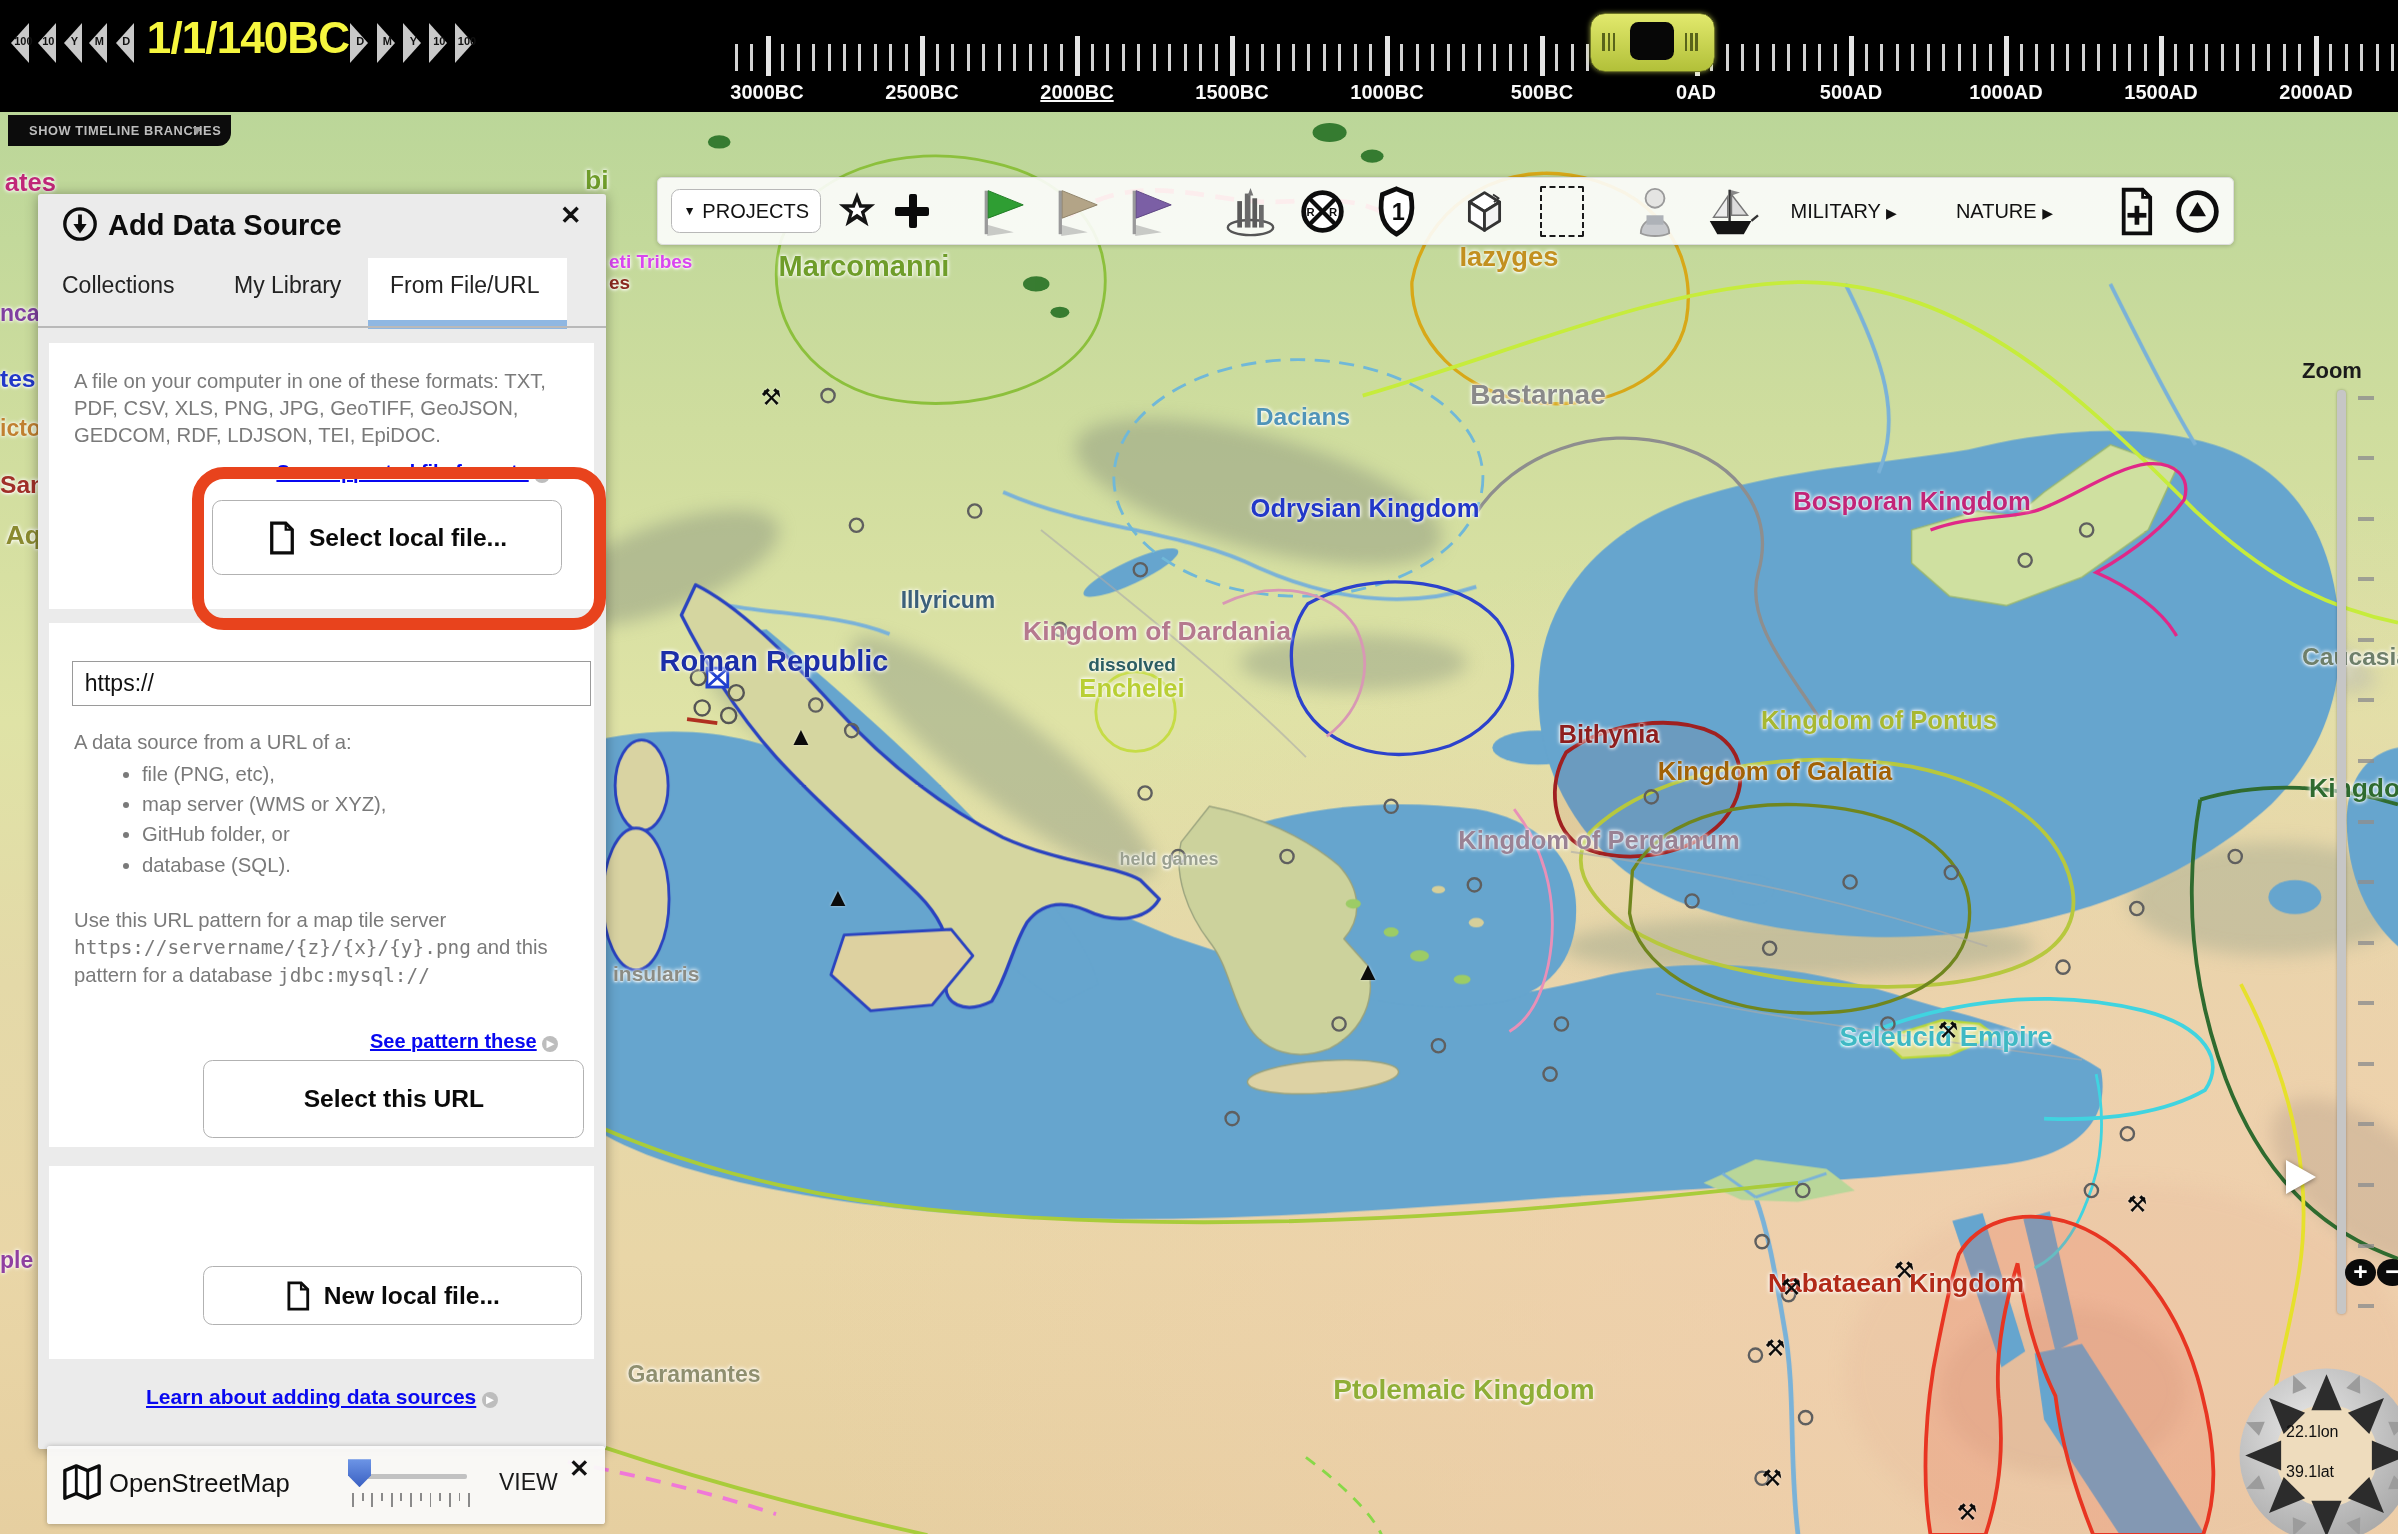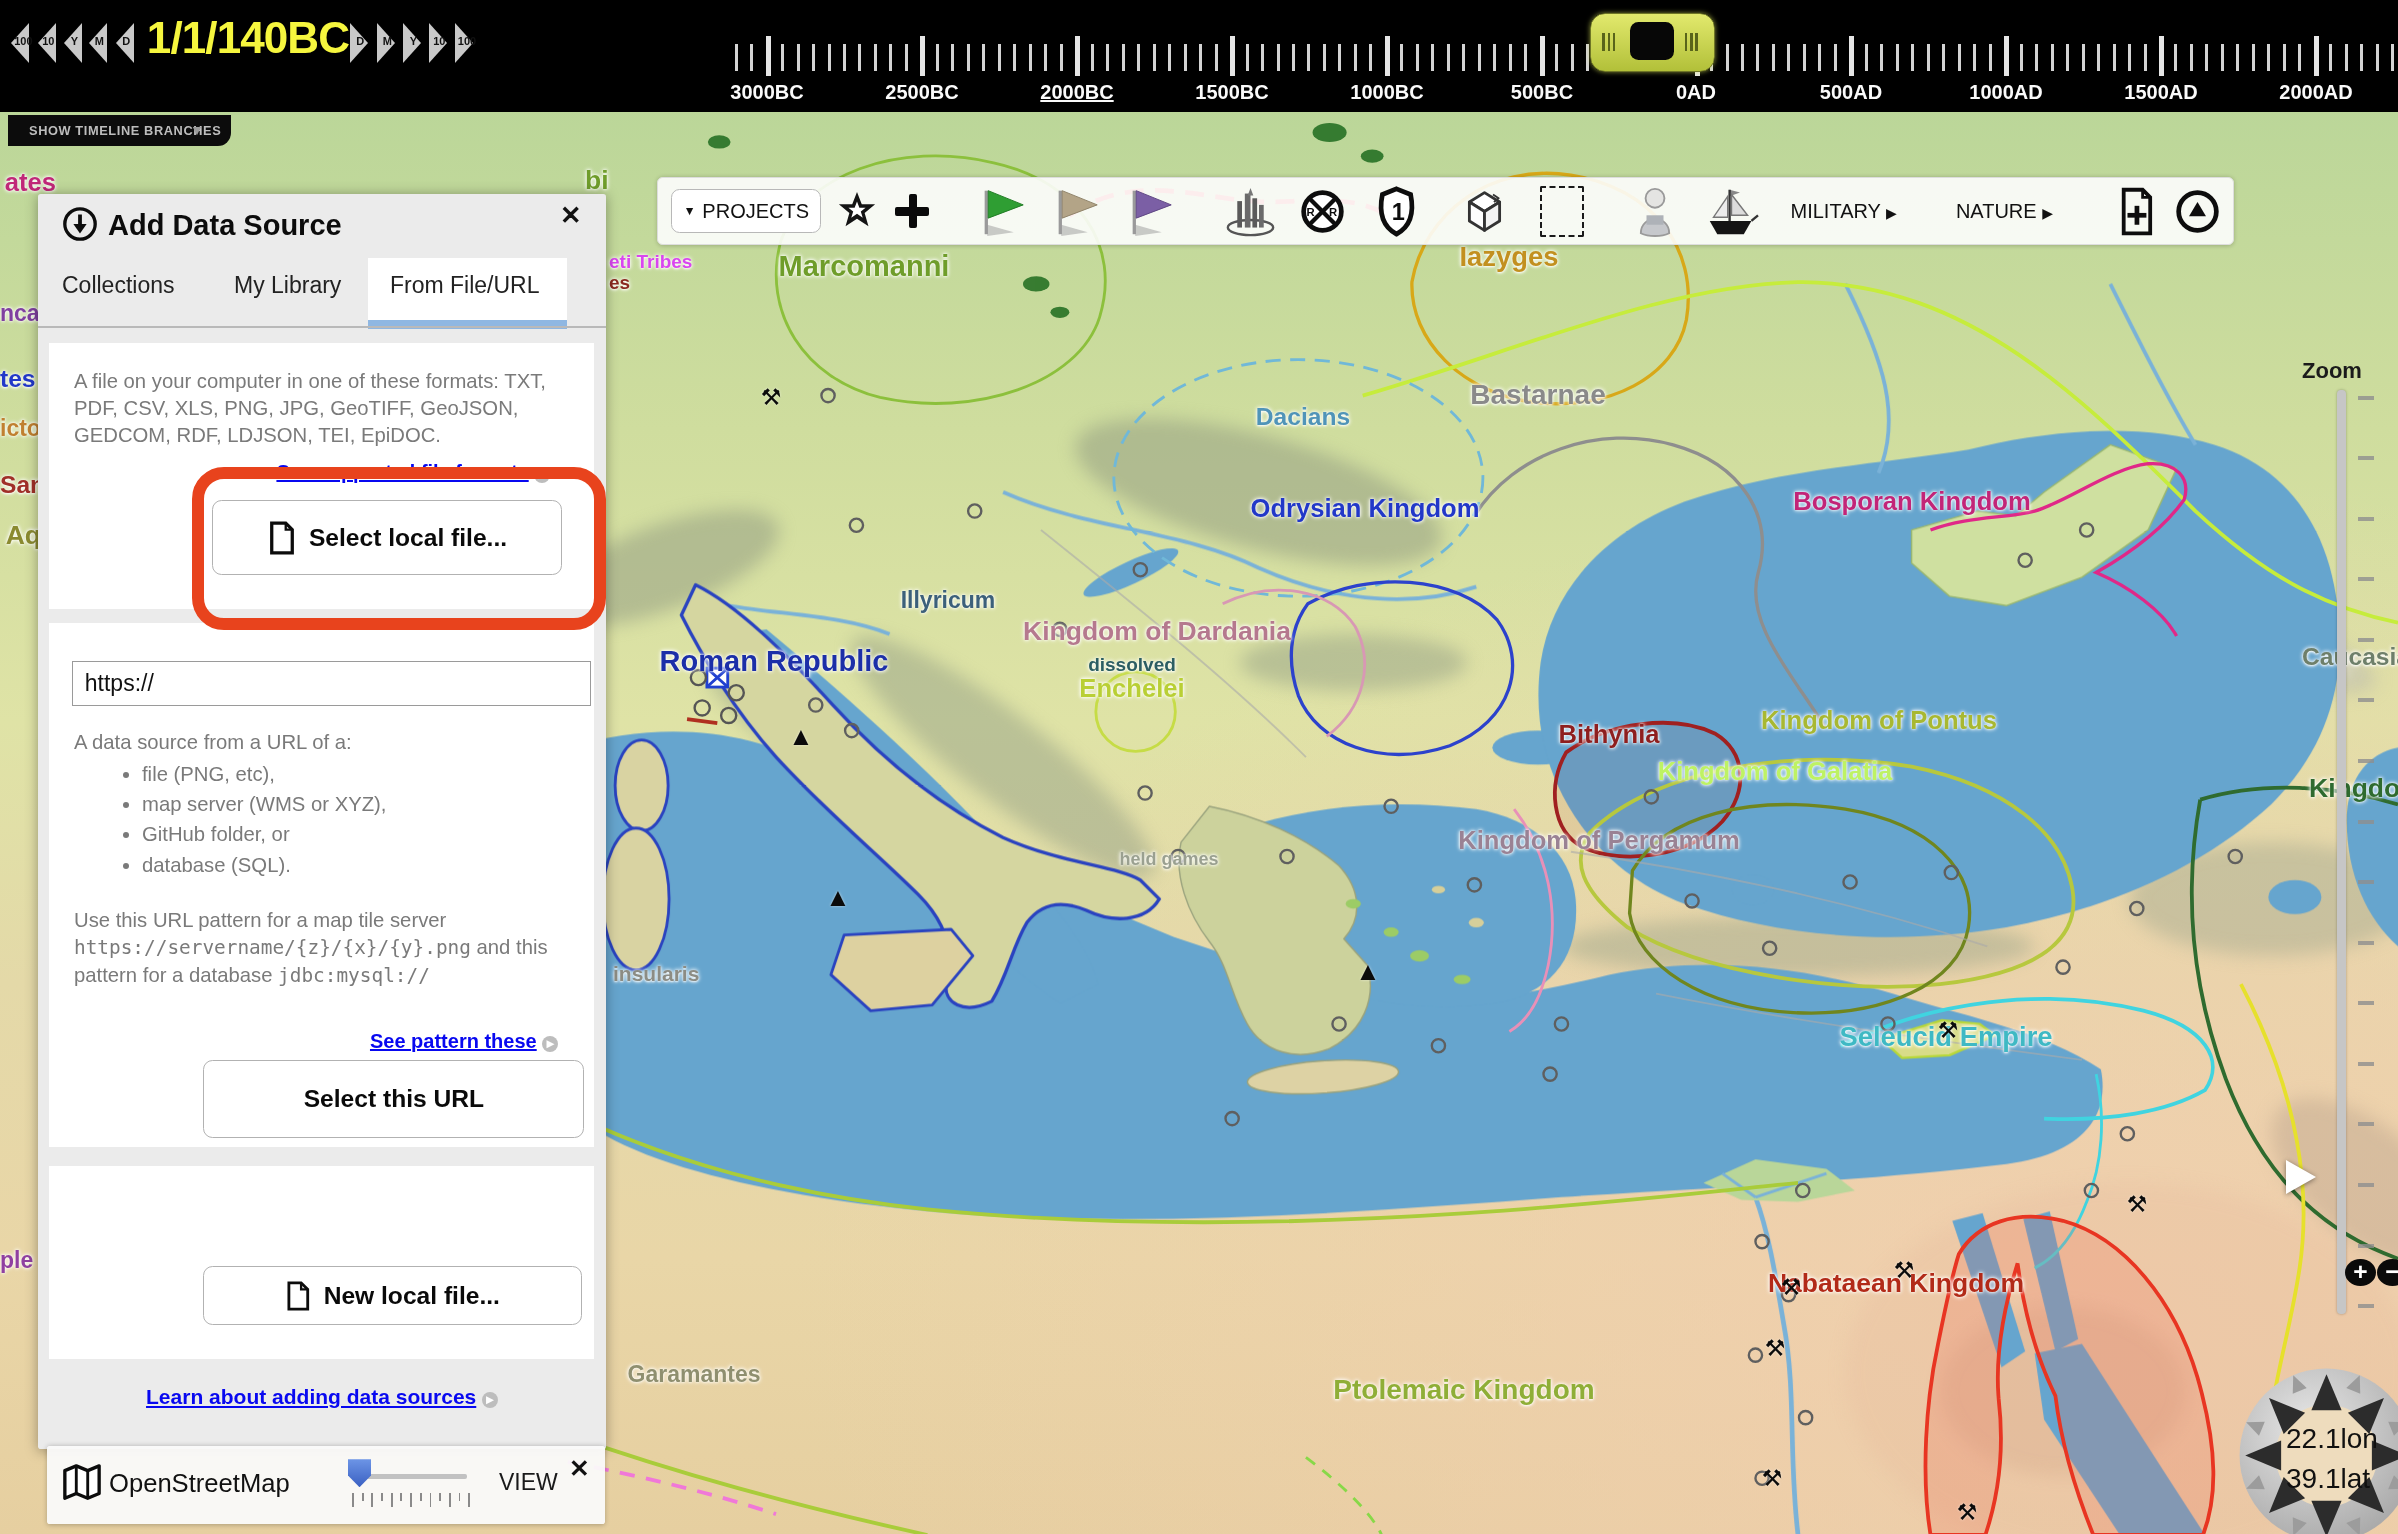--- a/index.html
+++ b/index.html
@@ -95,21 +95,21 @@
   .zoom-label{position:absolute;left:2302px;top:358px;font-size:22px;font-weight:bold;color:#1b1b1b;z-index:18;}
   .zoom-track{position:absolute;left:2337px;top:390px;width:8.5px;height:924px;background:#c6c6c6;border-radius:3.8px;
               box-shadow:0 0 2.8px rgba(0,0,0,.3);z-index:17;cursor:pointer;}
   .zoom-tick{position:absolute;left:2358px;width:16px;height:3.8px;background:#8f8f8f;opacity:.8;z-index:16;}
   .zoom-handle{position:absolute;left:2286px;top:1160px;width:0;height:0;z-index:18;cursor:grab;
                border-top:17px solid transparent;border-bottom:17px solid transparent;border-left:30px solid #fff;
                filter:drop-shadow(0 1.9px 2.8px rgba(0,0,0,.45));}
   .pm-btn{position:absolute;top:1259px;width:31px;height:27.4px;background:#0a0a0a;border-radius:50%;z-index:18;
           color:#fff;font-size:24.6px;font-weight:bold;text-align:center;line-height:25.6px;cursor:pointer;}
   .compass{position:absolute;left:2232px;top:1361px;width:189px;height:189px;z-index:18;cursor:pointer;}
-  .compass-txt{position:absolute;z-index:19;font-size:28px;color:#101010;font-family:"Liberation Sans",sans-serif;}
+  .compass-txt{position:absolute;z-index:19;font-size:16px;color:#101010;font-family:"Liberation Sans",sans-serif;}
 </style>
 </head>
 <body>
 
 <div class="stage">
 
   <svg class="map-svg" width="2398" height="1535" viewBox="0 0 2534 1622">
     <defs>
       <linearGradient id="landGrad" x1="0" y1="0" x2="0" y2="1">
         <stop offset="0" stop-color="#b4d497"></stop>
@@ -328,21 +328,21 @@
       <span class="map-label" style="color: rgb(80, 148, 184); font-size: 24.6px; left: 1303px; top: 417px; transform: translate(-50%, -50%);">Dacians</span>
       <span class="map-label" style="color: rgb(34, 56, 200); font-size: 25.6px; left: 1365px; top: 508px; transform: translate(-50%, -50%);">Odrysian Kingdom</span>
       <span class="map-label" style="color: rgb(194, 37, 120); font-size: 25.6px; left: 1912px; top: 501px; transform: translate(-50%, -50%);">Bosporan Kingdom</span>
       <span class="map-label" style="color: rgb(28, 47, 168); font-size: 29px; left: 774px; top: 661px; transform: translate(-50%, -50%);">Roman Republic</span>
       <span class="map-label" style="color: rgb(60, 96, 122); font-size: 23px; left: 948px; top: 600px; transform: translate(-50%, -50%);">Illyricum</span>
       <span class="map-label" style="color: rgb(181, 121, 142); font-size: 26.5px; left: 1157px; top: 631px; transform: translate(-50%, -50%);">Kingdom of Dardania</span>
       <span class="map-label" style="color: rgb(44, 94, 98); font-size: 19px; left: 1132px; top: 665px; transform: translate(-50%, -50%);">dissolved</span>
       <span class="map-label" style="color: rgb(185, 207, 53); font-size: 25.6px; left: 1132px; top: 688px; transform: translate(-50%, -50%);">Enchelei</span>
       <span class="map-label" style="color: rgb(142, 31, 31); font-size: 25.6px; left: 1609px; top: 734px; transform: translate(-50%, -50%);">Bithynia</span>
       <span class="map-label" style="color: rgb(168, 184, 50); font-size: 25.6px; left: 1879px; top: 720px; transform: translate(-50%, -50%);">Kingdom of Pontus</span>
-      <span class="map-label" style="color: #bef264; font-size: 25.6px; left: 1775px; top: 771px; transform: translate(-50%, -50%);">Kingdom of Galatia</span>
+      <span class="map-label" style="color: #a16207; font-size: 25.6px; left: 1775px; top: 771px; transform: translate(-50%, -50%);">Kingdom of Galatia</span>
       <span class="map-label" style="color: rgb(154, 130, 148); font-size: 25.6px; left: 1599px; top: 840px; transform: translate(-50%, -50%);">Kingdom of Pergamum</span>
       <span class="map-label" style="color: rgb(110, 127, 106); font-size: 24.6px; left: 2302px; top: 657px; transform: translateY(-50%);">Caucasian Ibe</span>
       <span class="map-label" style="color: rgb(47, 107, 47); font-size: 26.5px; left: 2309px; top: 788px; transform: translateY(-50%);">Kingdom of A</span>
       <span class="map-label" style="color: rgb(63, 185, 196); font-size: 27.4px; left: 1946px; top: 1037px; transform: translate(-50%, -50%);">Seleucid Empire</span>
       <span class="map-label" style="color: rgb(178, 42, 24); font-size: 26.5px; left: 1896px; top: 1283px; transform: translate(-50%, -50%);">Nabataean Kingdom</span>
       <span class="map-label" style="color: rgb(143, 174, 55); font-size: 28px; left: 1464px; top: 1390px; transform: translate(-50%, -50%);">Ptolemaic Kingdom</span>
       <span class="map-label" style="color: rgb(143, 143, 111); font-size: 23px; left: 694px; top: 1374px; transform: translate(-50%, -50%);">Garamantes</span>
       <span class="map-label" style="color: rgb(140, 140, 132); font-size: 21px; left: 613px; top: 974px; transform: translateY(-50%);">insularis</span>
       <span class="map-label" style="color: rgb(154, 160, 144); font-size: 18px; left: 1169px; top: 859px; transform: translate(-50%, -50%);">held games</span>
       <span class="map-label" style="color: #d946ef; font-size: 19px; left: 609px; top: 262px; transform: translateY(-50%);">eti Tribes</span>

